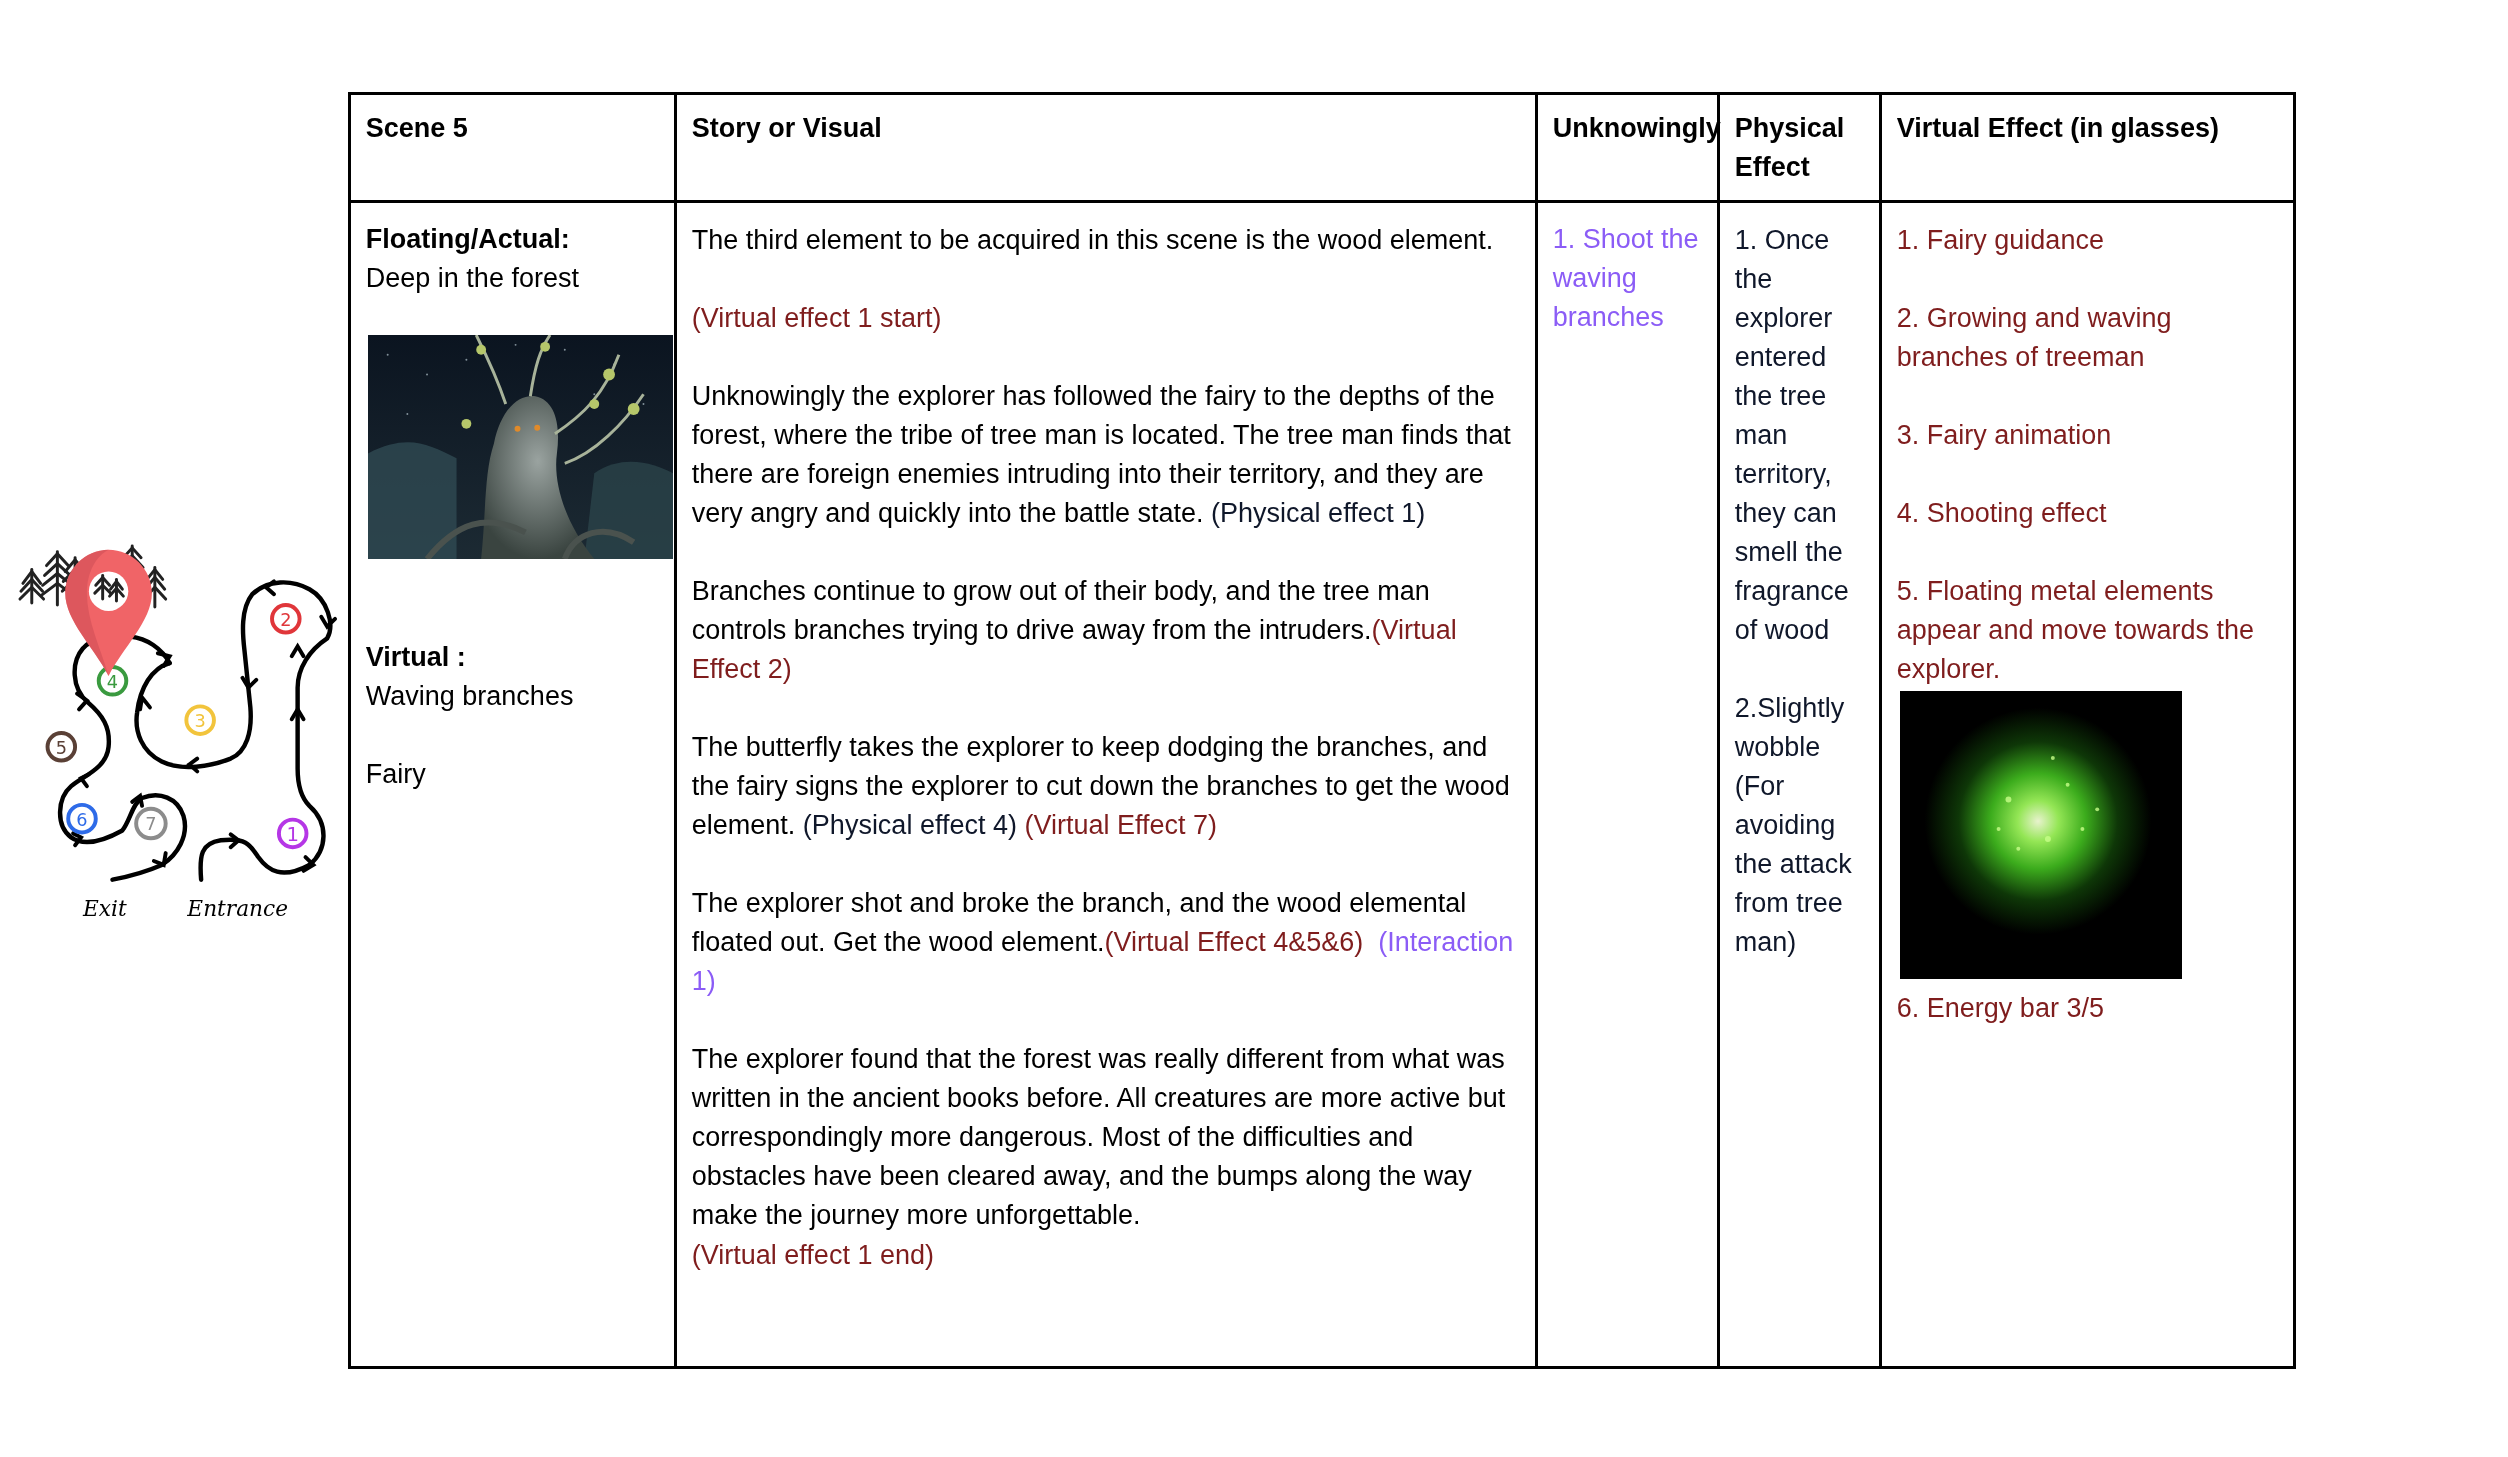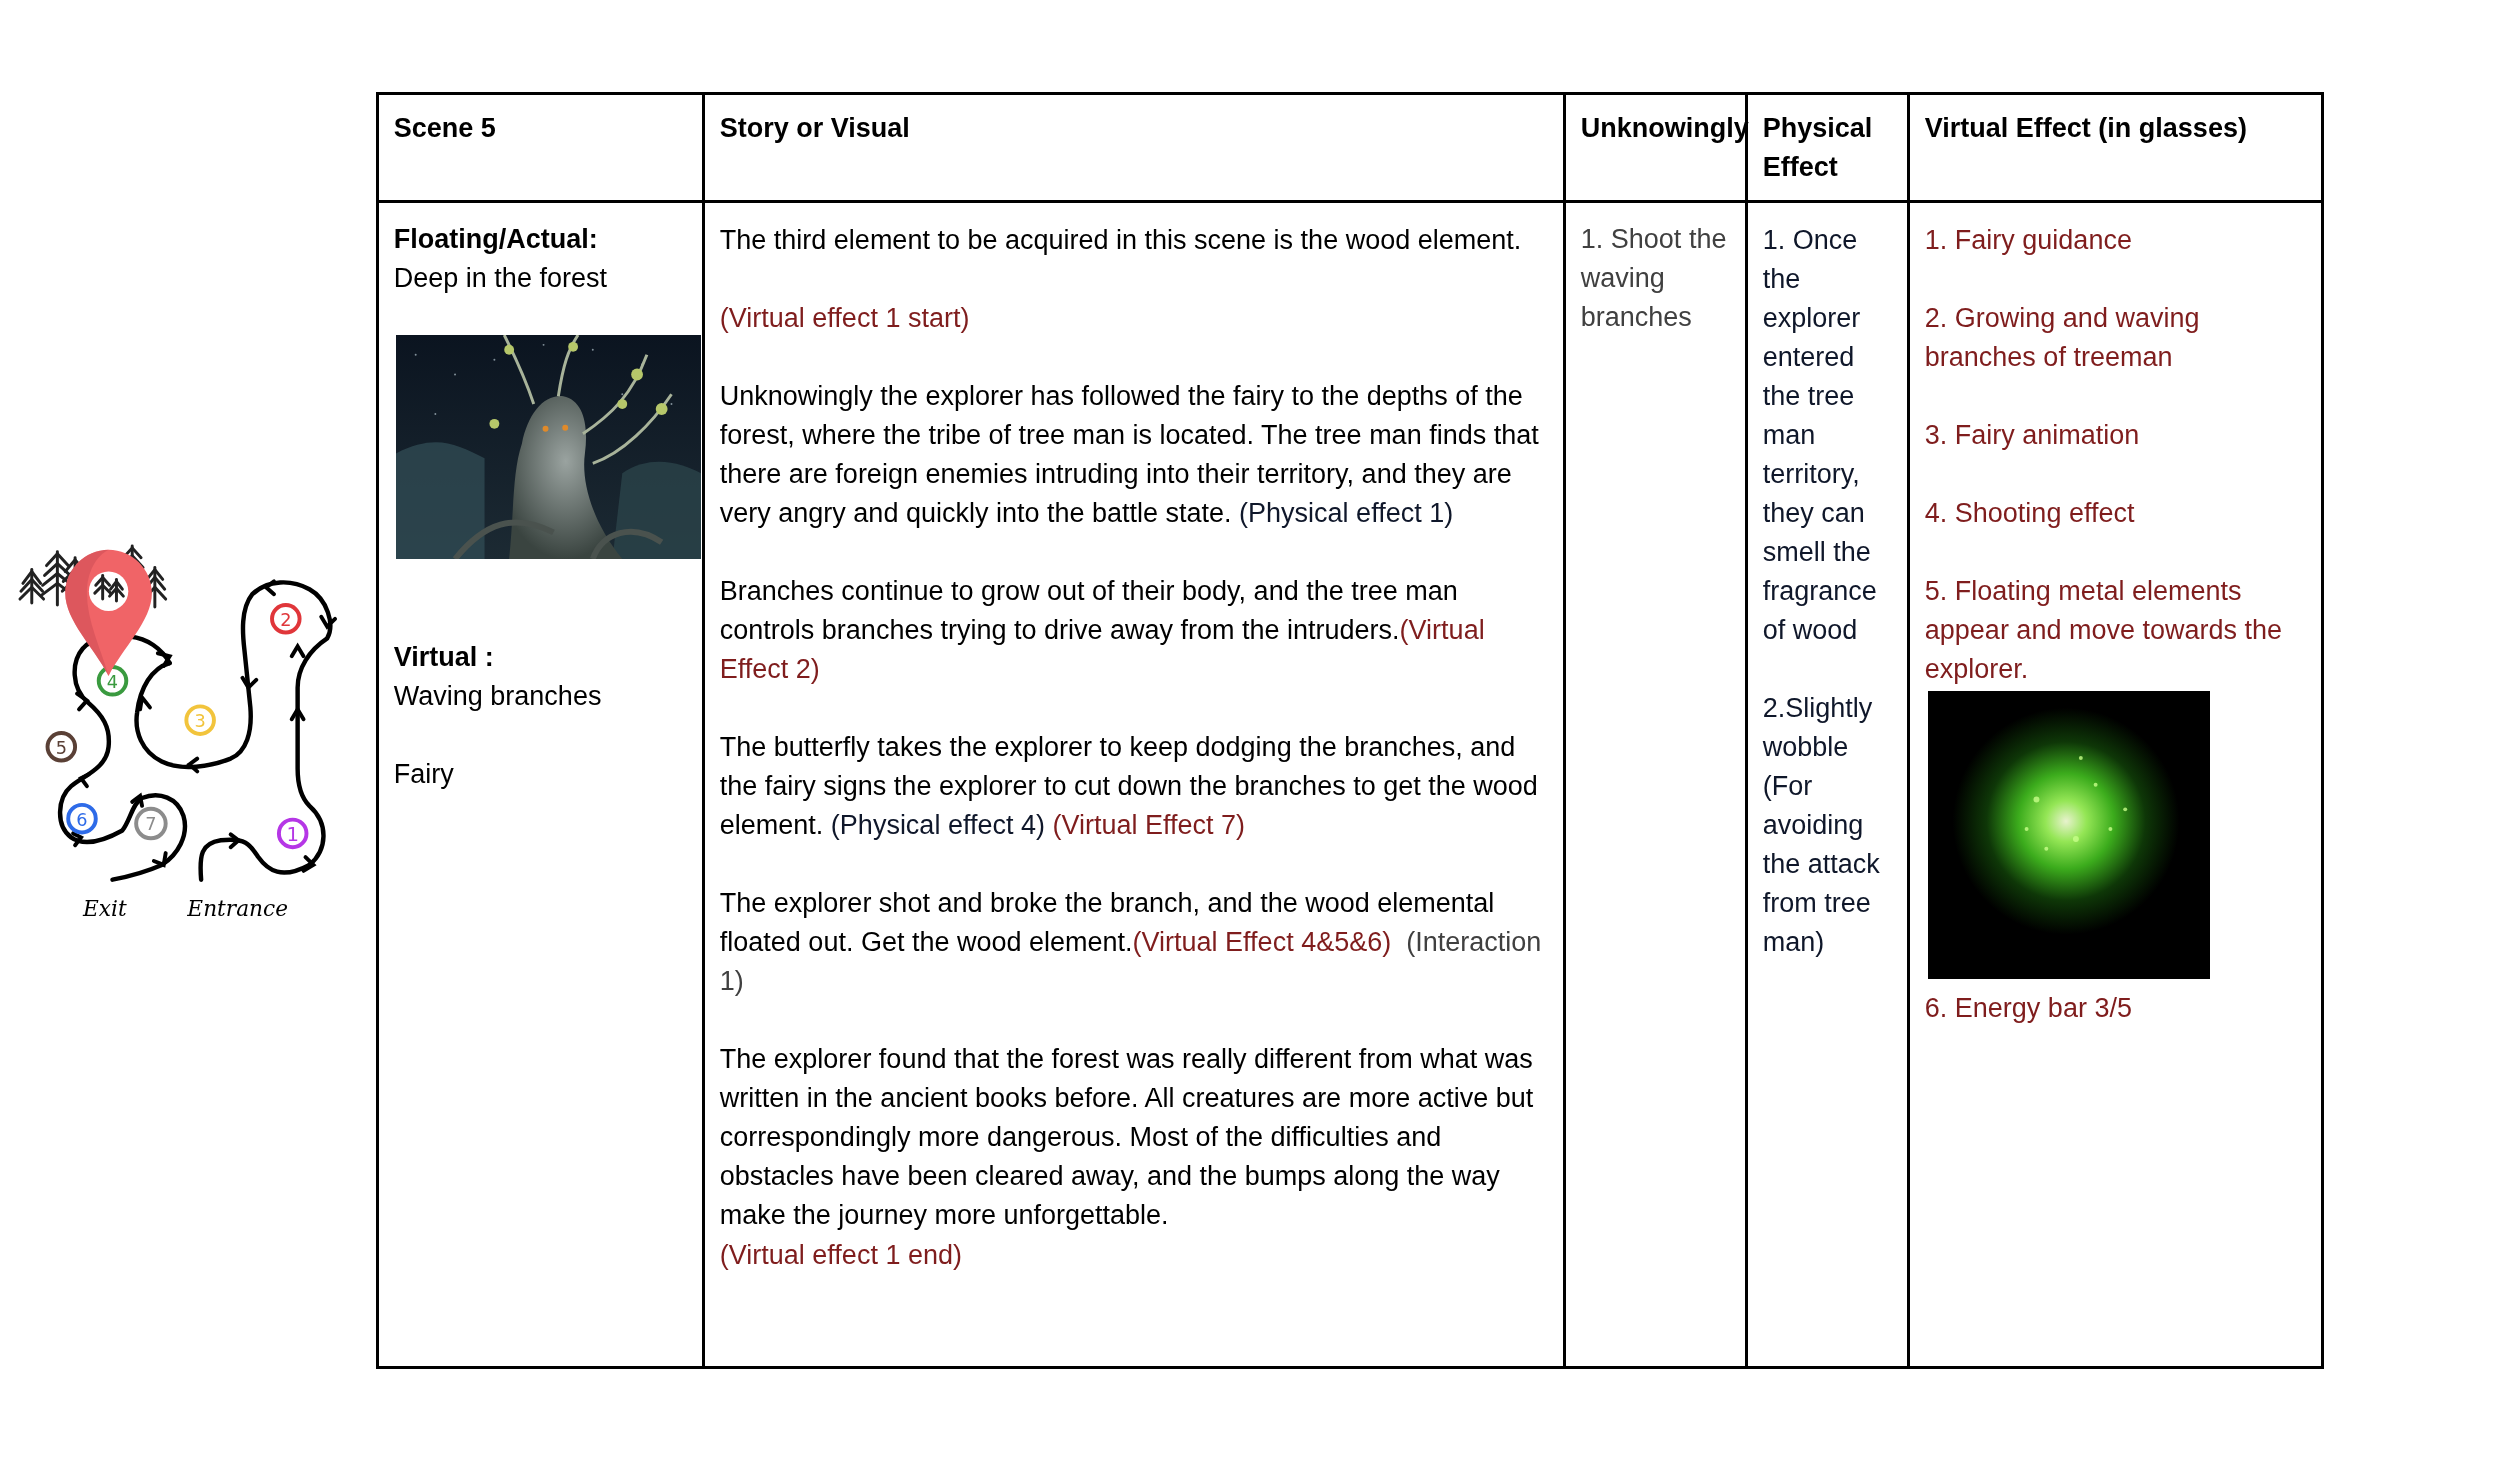--- a/index.html
+++ b/index.html
@@ -3,34 +3,34 @@
 <meta charset="utf-8">
 <style>
   html, body { margin: 0; padding: 0; background: #ffffff; }
   body { width: 2509px; height: 1458px; position: relative; overflow: hidden;
          font-family: "Liberation Sans", sans-serif; color: #000; }
 
   
   #map { position: absolute; left: 13.8px; top: 540px; width: 327px; height: 384px; }
 
   
-  #scene-table { position: absolute; left: 376px; top: 92px; width: 1720px; height: 1277px;
+  #scene-table { position: absolute; left: 348px; top: 92px; width: 1720px; height: 1277px;
                  border-collapse: collapse; table-layout: fixed; }
   #scene-table td, #scene-table th { border: 3px solid #000; vertical-align: top;
                  padding: 17.7px 14.8px 9.9px 14.8px; font-size: 27px; line-height: 39px;
                  text-align: left; }
   #scene-table th { font-weight: bold; height: 81px; padding-top: 13.8px; }
   .c1 { width: 326px; } .c2 { width: 861px; } .c3 { width: 182px; }
   .c4 { width: 162px; } .c5 { width: 414px; }
   .para { margin: 1px 0 39px 0; }
   .para.tight { margin-bottom: 0; }
   .b { font-weight: bold; }
   .orange { color: #7f1d1d; }
   .red    { color: #0f172a; }
-  .blue   { color: #404040; }
+  .blue   { color: #8b5cf6; }
   .img-tree { display: block; width: 305px; height: 224px; margin: 37px 0 0 2px; }
   .img-glow { display: block; width: 282px; height: 288px; margin: 2px 0 9.9px 3px; }
   .spacer-40 { height: 39px; }
   .spacer-80 { height: 79px; }
 </style>
 </head>
 <body>
 
 <svg id="map" viewBox="0 0 332 390">
 

